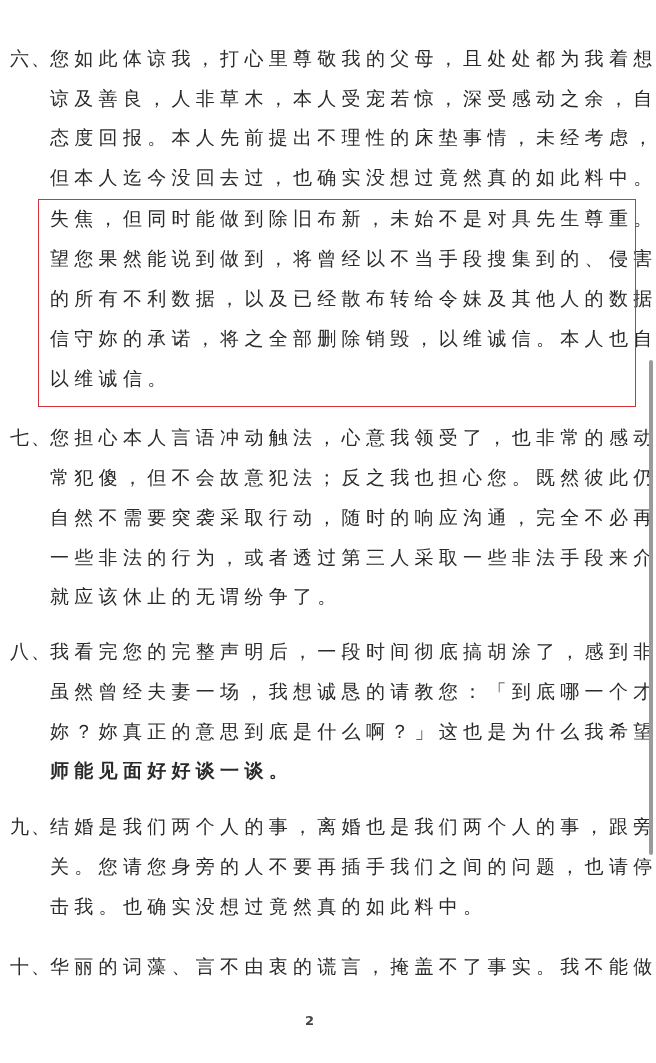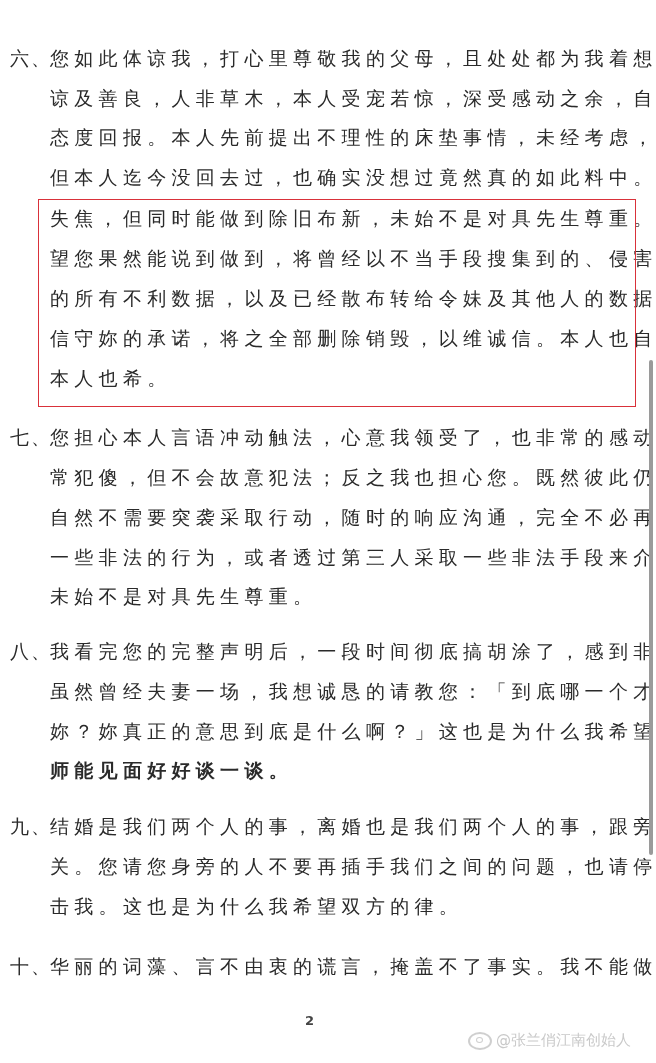--- a/index.html
+++ b/index.html
@@ -31,54 +31,51 @@
   <div class="item" style="top:45px;">
     <span class="num" style="top:0;">六、</span>
     <div class="line" style="left:40px; top:0;">您如此体谅我，打心里尊敬我的父母，且处处都为我着想，如此体</div>
     <div class="line" style="left:40px; top:40px;">谅及善良，人非草木，本人受宠若惊，深受感动之余，自应以相同</div>
     <div class="line" style="left:40px; top:79px;">态度回报。本人先前提出不理性的床垫事情，未经考虑，确实不妥。</div>
     <div class="line" style="left:40px; top:119px;">但本人迄今没回去过，也确实没想过竟然真的如此料中。虽使问题</div>
     <div class="line" style="left:40px; top:160px;">失焦，但同时能做到除旧布新，未始不是对具先生尊重。本人也希</div>
     <div class="line" style="left:40px; top:200px;">望您果然能说到做到，将曾经以不当手段搜集到的、侵害本人隐私</div>
     <div class="line" style="left:40px; top:240px;">的所有不利数据，以及已经散布转给令妹及其他人的数据，都能够</div>
     <div class="line" style="left:40px; top:280px;">信守妳的承诺，将之全部删除销毁，以维诚信。本人也自当删除相</div>
-    <div class="line" style="left:40px; top:320px;">本人也希。</div>
+    <div class="line" style="left:40px; top:320px;">以维诚信。</div>
   </div>
 
   <div class="highlight-box"></div>
 
   <div class="item" style="top:424px;">
     <span class="num" style="top:0;">七、</span>
     <div class="line" style="left:40px; top:0;">您担心本人言语冲动触法，心意我领受了，也非常的感动，我是经</div>
     <div class="line" style="left:40px; top:40px;">常犯傻，但不会故意犯法；反之我也担心您。既然彼此仍相互关心，</div>
     <div class="line" style="left:40px; top:80px;">自然不需要突袭采取行动，随时的响应沟通，完全不必再迂回采取</div>
     <div class="line" style="left:40px; top:120px;">一些非法的行为，或者透过第三人采取一些非法手段来介入这个早</div>
-    <div class="line" style="left:40px; top:159px;">未始不是对具先生尊重。</div>
+    <div class="line" style="left:40px; top:159px;">就应该休止的无谓纷争了。</div>
   </div>
 
   <div class="item" style="top:638px;">
     <span class="num" style="top:0;">八、</span>
     <div class="line" style="left:40px; top:0;">我看完您的完整声明后，一段时间彻底搞胡涂了，感到非常困惑，</div>
     <div class="line" style="left:40px; top:40px;">虽然曾经夫妻一场，我想诚恳的请教您：「到底哪一个才是真正的</div>
     <div class="line" style="left:40px; top:80px;">妳？妳真正的意思到底是什么啊？」这也是为什么我希望双方的律</div>
     <div class="line" style="left:40px; top:119px;font-weight:bold;">师能见面好好谈一谈。</div>
   </div>
 
   <div class="item" style="top:813px;">
     <span class="num" style="top:0;">九、</span>
     <div class="line" style="left:40px; top:0;">结婚是我们两个人的事，离婚也是我们两个人的事，跟旁人其实无</div>
     <div class="line" style="left:40px; top:40px;">关。您请您身旁的人不要再插手我们之间的问题，也请停止继续攻</div>
-    <div class="line" style="left:40px; top:80px;">击我。这也是为什么我希望双方的律。</div>
+    <div class="line" style="left:40px; top:80px;">击我。也确实没想过竟然真的如此料中。</div>
   </div>
 
   <div class="item" style="top:953px;">
     <span class="num" style="top:0;">十、</span>
     <div class="line" style="left:40px; top:0;">华丽的词藻、言不由衷的谎言，掩盖不了事实。我不能做到让所罗</div>
   </div>
 
   <div class="scrollbar"></div>
 
   <div class="page-number">2</div>
 
-  <div class="watermark">
-    <span class="wb"></span><span>@张兰俏江南创始人</span>
-  </div>
 </div>
 
 </body></html>

